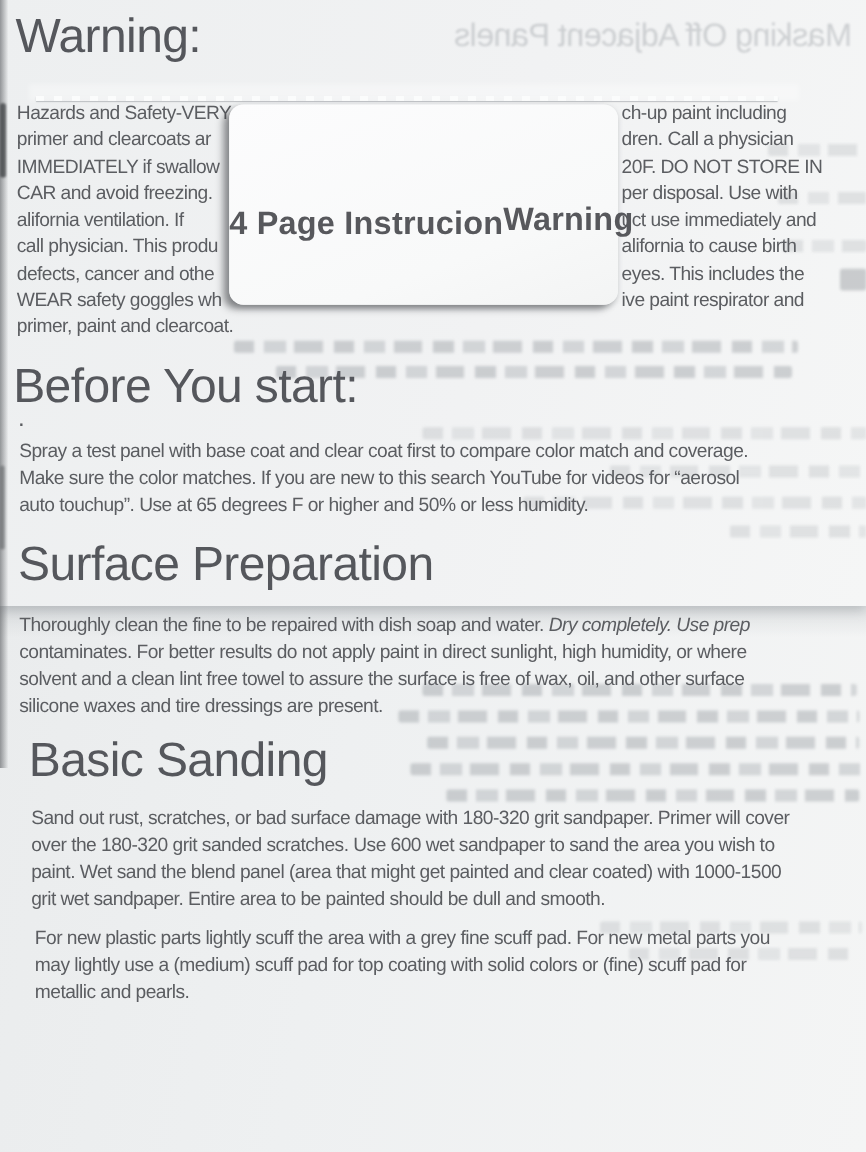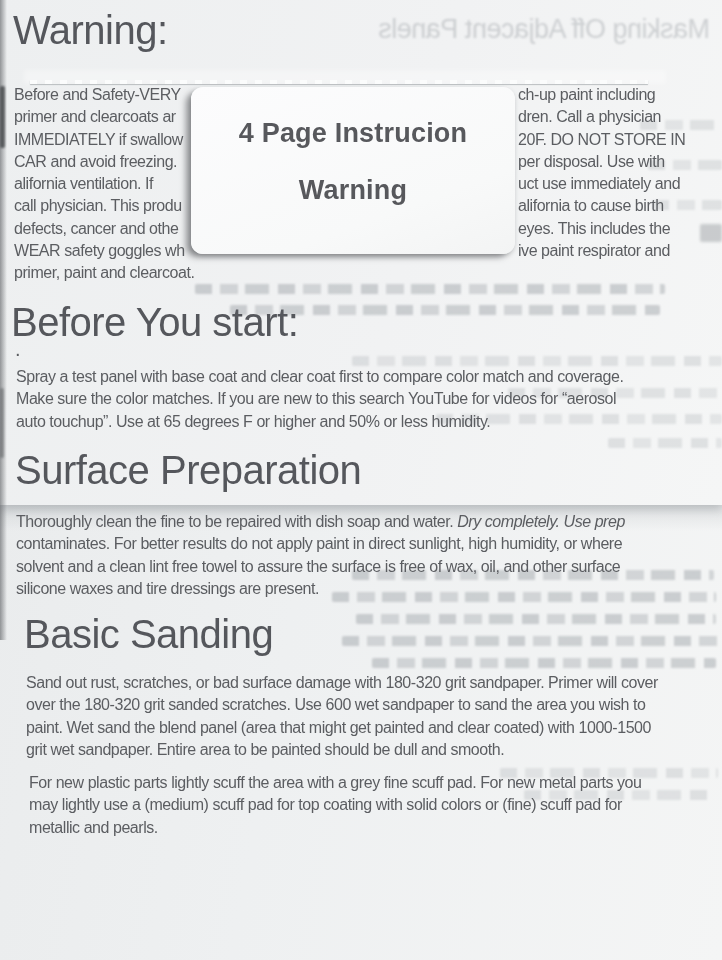--- a/index.html
+++ b/index.html
@@ -58,21 +58,21 @@
     font-size:16px;letter-spacing:-.45px;line-height:22.3px;color:#5b5d61;
   }
   .par .tline{height:22.3px;}
   .tiny-dot{position:absolute;font-size:20px;color:#5b5d61;}
   
   .sticker{
     position:absolute;left:191px;top:87px;width:324px;height:167px;
     background:linear-gradient(160deg,#fcfcfd 0%,#f8f9f9 70%,#f3f4f4 100%);
     border-radius:12px;
     box-shadow:-6px 4px 6px -1px rgba(52,54,57,.5), 0 2px 4px rgba(90,94,98,.25);
-    display:flex;flex-direction:column;align-items:center;
+    display:flex;flex-direction:row;align-items:center;
   }
   .sticker-line{
     font-weight:700;font-size:27px;color:#57585c;letter-spacing:.2px;white-space:nowrap;
   }
   .sticker-line.first{margin-top:31px;}
   .sticker-line.second{margin-top:26px;}
 </style>
 </head>
 <body>
 
@@ -102,21 +102,21 @@
 
   <div class="left-edge"></div>
   <div class="edge-blob" style="left:0;top:86px;width:5px;height:62px"></div>
   <div class="edge-blob" style="left:0;top:388px;width:4px;height:70px;opacity:.5"></div>
 
   <div class="perf-band"></div>
   <div class="perf-line"></div>
 
   <div class="h1" style="left:13px;top:8px">Warning:</div>
   <div class="par" style="left:14px;top:84px">
-      <div class="tline">Before and Safety-VERY</div>
+      <div class="tline">Hazards and Safety-VERY</div>
       <div class="tline">primer and clearcoats ar</div>
       <div class="tline">IMMEDIATELY if swallow</div>
       <div class="tline">CAR and avoid freezing.</div>
       <div class="tline">alifornia ventilation. If</div>
       <div class="tline">call physician. This produ</div>
       <div class="tline">defects, cancer and othe</div>
       <div class="tline">WEAR safety goggles wh</div>
       <div class="tline">primer, paint and clearcoat.</div>
     </div>
   <div class="par" style="left:518px;top:84px">

